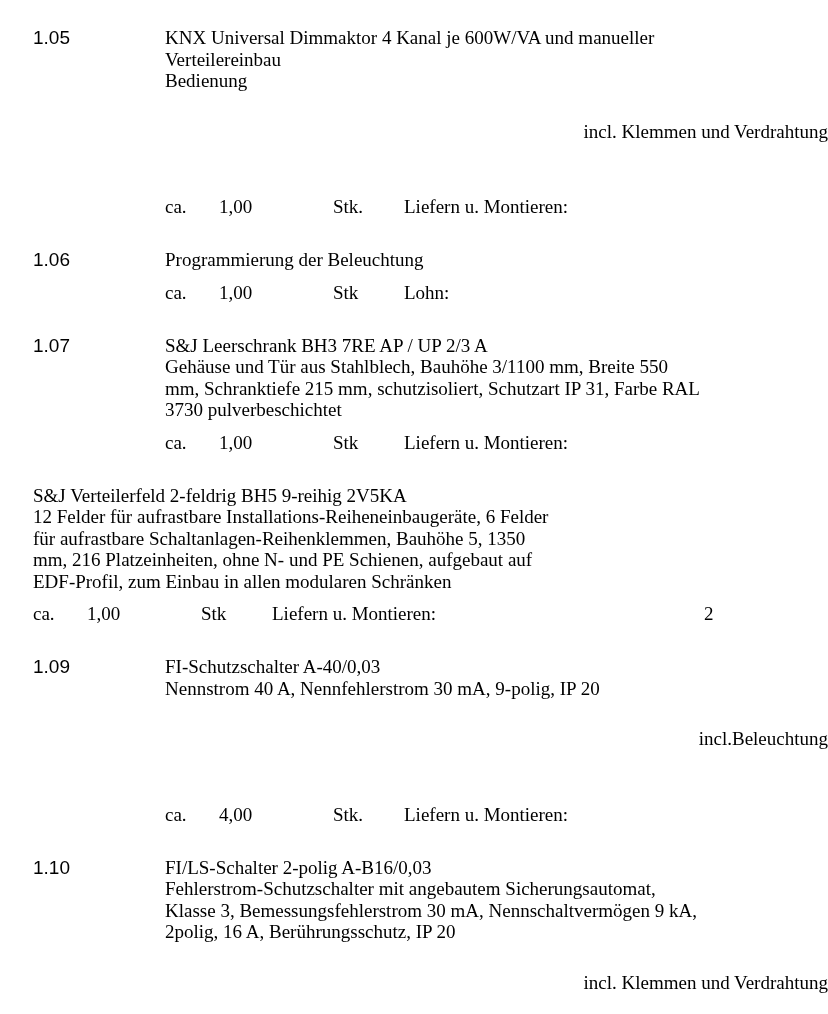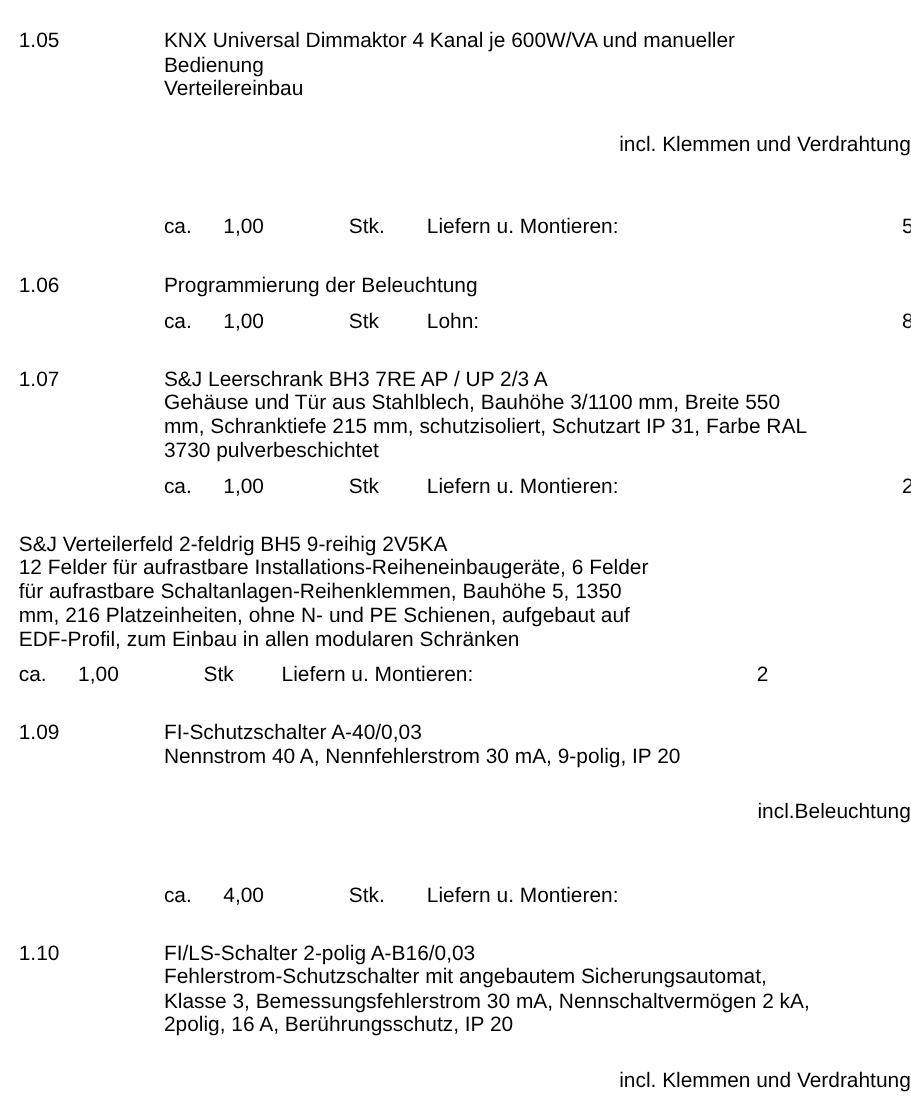--- a/index.html
+++ b/index.html
@@ -7,28 +7,28 @@
     width: 828px;
     height: 1014px;
     background: #ffffff;
     color: #000000;
     font-family: "Liberation Sans", sans-serif;
     font-size: 19px;
     line-height: 21.5px;
     overflow: hidden;
     position: relative;
   }
-  .page { padding-top: 27px; }
+  .page { padding-top: 27px; margin-left: 16px; }
   .row {
     display: grid;
     grid-template-columns: 132px auto;
     padding-left: 17px;
   }
   .num { white-space: nowrap; }
-  .content { position: relative; }
+  .content { position: relative; font-family: Liberation Serif, serif; }
   .line { white-space: nowrap; }
   .gap-item { margin-top: 31px; }
   .note-line { margin-top: 29px; text-align: right; }
   .ca-line {
     position: relative;
     height: 22px;
     white-space: nowrap;
   }
   .ca-line.after-note { margin-top: 54px; }
   .ca-line.after-desc { margin-top: 11px; }
@@ -40,22 +40,22 @@
 </style>
 </head>
 <body>
 
 <div class="page">
 
   <div class="row">
     <div class="num">1.05</div>
     <div class="content">
       <div class="line">KNX Universal Dimmaktor 4 Kanal je 600W/VA und manueller</div>
+      <div class="line">Verteilereinbau</div>
       <div class="line">Bedienung</div>
-      <div class="line">Verteilereinbau</div>
       <div class="line note-line">incl. Klemmen und Verdrahtung</div>
       <div class="ca-line after-note">
         <span class="ca">ca.</span>
         <span class="qty">1,00</span>
         <span class="unit">Stk.</span>
         <span class="action">Liefern u. Montieren:</span>
         <span class="price">5</span>
       </div>
     </div>
   </div>
@@ -121,19 +121,19 @@
         <span class="action">Liefern u. Montieren:</span>
       </div>
     </div>
   </div>
 
   <div class="row gap-item">
     <div class="num">1.10</div>
     <div class="content">
       <div class="line">FI/LS-Schalter 2-polig A-B16/0,03</div>
       <div class="line">Fehlerstrom-Schutzschalter mit angebautem Sicherungsautomat,</div>
-      <div class="line">Klasse 3, Bemessungsfehlerstrom 30 mA, Nennschaltvermögen 2 kA,</div>
+      <div class="line">Klasse 3, Bemessungsfehlerstrom 30 mA, Nennschaltvermögen 9 kA,</div>
       <div class="line">2polig, 16 A, Berührungsschutz, IP 20</div>
       <div class="line note-line">incl. Klemmen und Verdrahtung</div>
     </div>
   </div>
 
 </div>
 
 </body></html>

